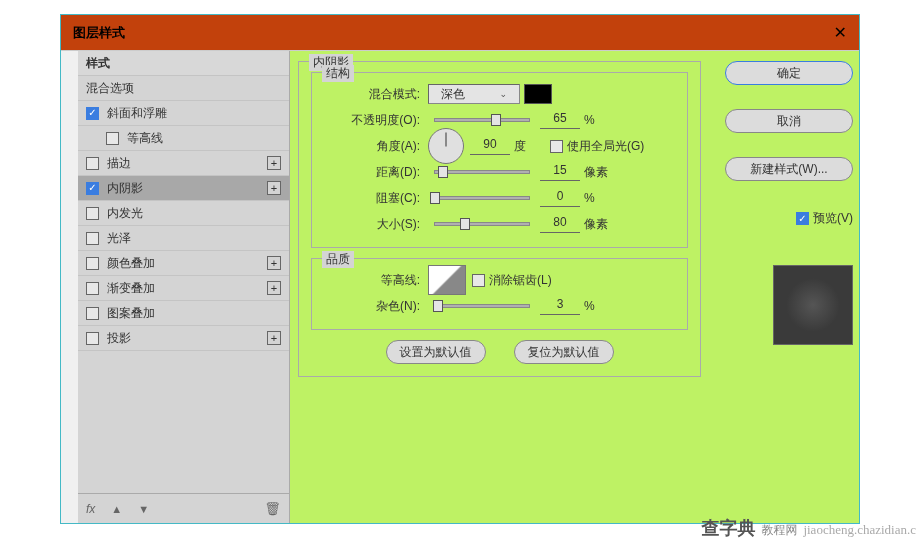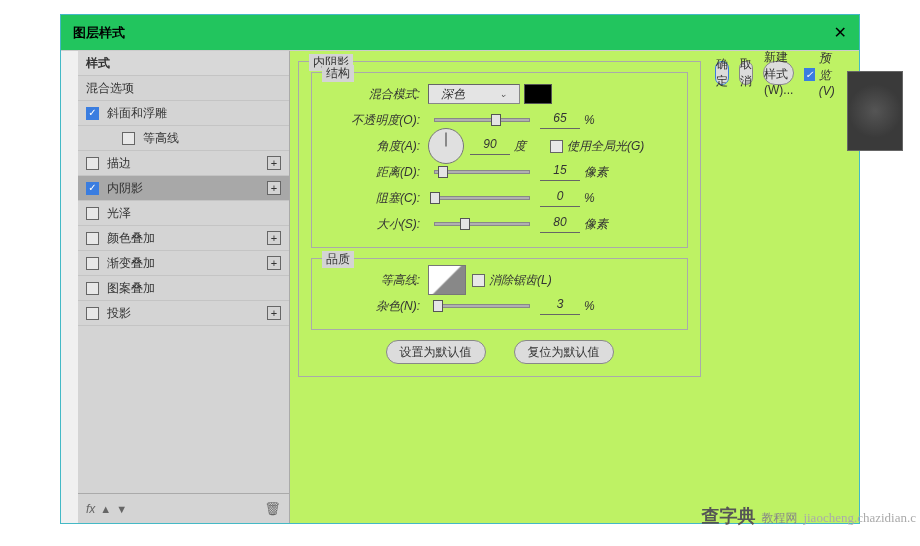--- a/index.html
+++ b/index.html
@@ -1,61 +1,61 @@
 <!DOCTYPE html>
 <html><head>
 <meta charset="utf-8">
 <style>
 * { box-sizing: border-box; margin: 0; padding: 0; font-family: "Microsoft YaHei", sans-serif; }
 body { background: #fff; width: 920px; height: 546px; position: relative; }
 .outer-frame { position: absolute; left: 60px; top: 14px; width: 800px; height: 510px; border: 1px solid #44b9c6; background: #f0f0f0; }
-.titlebar { height: 36px; background: #22c55e; border-bottom: 1px solid #ccc; display: flex; align-items: center; justify-content: space-between; padding: 0 12px; }
+.titlebar { height: 36px; background: #c2410c; border-bottom: 1px solid #ccc; display: flex; align-items: center; justify-content: space-between; padding: 0 12px; }
 .titlebar .title { font-size: 13px; font-weight: bold; color: #000; }
 .titlebar .close { font-size: 16px; cursor: pointer; }
 .dialog-body { display: flex; height: calc(100% - 36px); background: #bef264; margin-left: 17px; }
 .left-panel { width: 212px; border-right: 1px solid #aaa; background: #d4d4d4; display: flex; flex-direction: column; }
 .style-list { flex: 1; }
 .style-row { height: 25px; display: flex; align-items: center; padding-left: 8px; font-size: 12px; color: #333; position: relative; border-bottom: 1px solid #c4c4c4; }
 .style-row.header { background: #d8d8d8; font-weight: bold; }
 .style-row.selected { background: #a8a8a8; }
 .style-row .cb { width: 13px; height: 13px; border: 1px solid #666; background: #e8e8e8; margin-right: 8px; display: flex; align-items: center; justify-content: center; }
 .style-row .cb.checked { background: #3a7de0; border-color: #3a7de0; }
 .style-row .cb.checked::after { content: "✓"; color: #fff; font-size: 10px; line-height: 1; }
-.style-row.indent { padding-left: 44px; }
+.style-row.indent { padding-left: 28px; }
 .style-row .add-btn { position: absolute; right: 8px; width: 14px; height: 14px; border: 1px solid #666; display: flex; align-items: center; justify-content: center; font-size: 11px; line-height: 1; cursor: pointer; background: #d4d4d4; }
-.left-footer { height: 30px; display: flex; align-items: center; padding: 0 8px; gap: 5px; color: #666; border-top: 1px solid #aaa; }
+.left-footer { height: 30px; display: flex; align-items: center; padding: 0 8px; gap: 16px; color: #666; border-top: 1px solid #aaa; }
 .left-footer .fx { font-style: italic; font-size: 12px; }
 .left-footer .arrow { font-size: 11px; }
 .left-footer .trash { margin-left: auto; font-size: 13px; }
 .center-panel { flex: 1; padding: 4px 8px; }
 .group-box { border: 1px solid #aaa; margin: 6px 0 10px 0; padding: 10px 8px 12px 8px; position: relative; }
 .group-box .legend { position: absolute; top: -8px; left: 10px; background: #d4d4d4; padding: 0 4px; font-size: 12px; color: #333; }
-.ctrl-row { display: flex; align-items: center; height: 26px; font-size: 12px; color: #333; font-style: italic; }
+.ctrl-row { display: flex; align-items: center; height: 26px; font-size: 12px; color: #333; }
 .ctrl-row .lbl { width: 100px; text-align: right; margin-right: 8px; }
 .select-box { width: 92px; height: 20px; background: #e4e4e4; border: 1px solid #888; border-top-color: #666; border-left-color: #666; padding: 0 12px; font-size: 12px; display: flex; align-items: center; justify-content: space-between; }
 .select-box .chev { font-size: 9px; color: #555; }
 .color-swatch { width: 28px; height: 20px; background: #000; margin-left: 4px; border: 1px solid #555; }
 .slider { flex: 0 0 96px; height: 4px; background: #b0b0b0; border: 1px solid #888; position: relative; margin: 0 6px; }
 .slider .thumb { position: absolute; top: -5px; width: 10px; height: 12px; background: #e4e4e4; border: 1px solid #555; transform: translateX(-50%); }
 .val-input { width: 40px; height: 18px; text-align: center; font-size: 12px; border-bottom: 1px solid #666; margin: 0 4px; color: #333; }
 .unit { width: 36px; font-size: 12px; color: #333; }
 .angle-dial { width: 36px; height: 36px; border: 1px solid #777; border-radius: 50%; background: #e0e0e0; position: relative; }
 .angle-dial::after { content: ""; position: absolute; left: 50%; top: 50%; width: 14px; height: 1px; background: #333; transform-origin: left center; transform: rotate(-90deg); }
 .chk { width: 13px; height: 13px; border: 1px solid #666; background: #e8e8e8; margin-right: 4px; display: inline-flex; align-items: center; justify-content: center; }
 .chk.checked { background: #3a7de0; border-color: #3a7de0; }
 .chk.checked::after { content: "✓"; color: #fff; font-size: 10px; }
 .contour-box { width: 38px; height: 30px; border: 1px solid #777; background: linear-gradient(135deg, #fff 0%, #fff 48%, #888 52%, #888 100%); margin: 0 6px 0 0; }
 .btn-row { display: flex; justify-content: center; gap: 28px; margin-top: 2px; }
 .ps-button { min-width: 100px; height: 24px; border: 1px solid #888; border-radius: 12px; background: #dcdcdc; font-size: 12px; color: #333; display: flex; align-items: center; justify-content: center; cursor: pointer; }
-.right-panel { width: 150px; padding: 10px 6px; display: flex; flex-direction: row; align-items: flex-start; gap: 10px; }
+.right-panel { width: 150px; padding: 10px 6px; display: flex; flex-direction: column; align-items: flex-end; gap: 24px; }
 .right-btn { width: 128px; height: 24px; border: 1px solid #888; border-radius: 12px; background: #dcdcdc; font-size: 12px; color: #333; display: flex; align-items: center; justify-content: center; cursor: pointer; }
 .right-btn.primary { border-color: #3a7de0; }
 .preview-box { width: 80px; height: 80px; background: #3a3a3a; border: 1px solid #666; margin-top: 10px; display: flex; align-items: center; justify-content: center; }
 .preview-inner { width: 54px; height: 54px; background: radial-gradient(circle at 50% 50%, #555 0%, #3a3a3a 70%); }
-.watermark { position: absolute; right: 4px; bottom: 18px; font-size: 12px; color: #888; display: flex; align-items: baseline; gap: 6px; }
+.watermark { position: absolute; right: 4px; bottom: 6px; font-size: 12px; color: #888; display: flex; align-items: baseline; gap: 6px; }
 .watermark .big { font-size: 18px; font-weight: bold; color: #555; }
 .watermark .sub { font-size: 13px; color: #aaa; font-family: Liberation Serif, serif; }
 .inner-group { border: 1px solid #aaa; padding: 8px 8px 10px 8px; margin: 0 4px 10px 4px; position: relative; }
 .inner-group .legend2 { position: absolute; top: -8px; left: 10px; background: #d4d4d4; padding: 0 4px; font-size: 12px; color: #333; }
 </style>
 </head>
 <body>
 
 <div class="outer-frame">
   <div class="titlebar">
@@ -86,20 +86,24 @@
               <span>描边</span>
               <span class="add-btn">+</span>
             </div>
             <div class="style-row selected">
               <span class="cb checked"></span>
               <span>内阴影</span>
               <span class="add-btn">+</span>
             </div>
             <div class="style-row">
               <span class="cb"></span>
+              <span>内发光</span>
+            </div>
+            <div class="style-row">
+              <span class="cb"></span>
               <span>光泽</span>
             </div>
             <div class="style-row">
               <span class="cb"></span>
               <span>颜色叠加</span>
               <span class="add-btn">+</span>
             </div>
             <div class="style-row">
               <span class="cb"></span>
               <span>渐变叠加</span>

